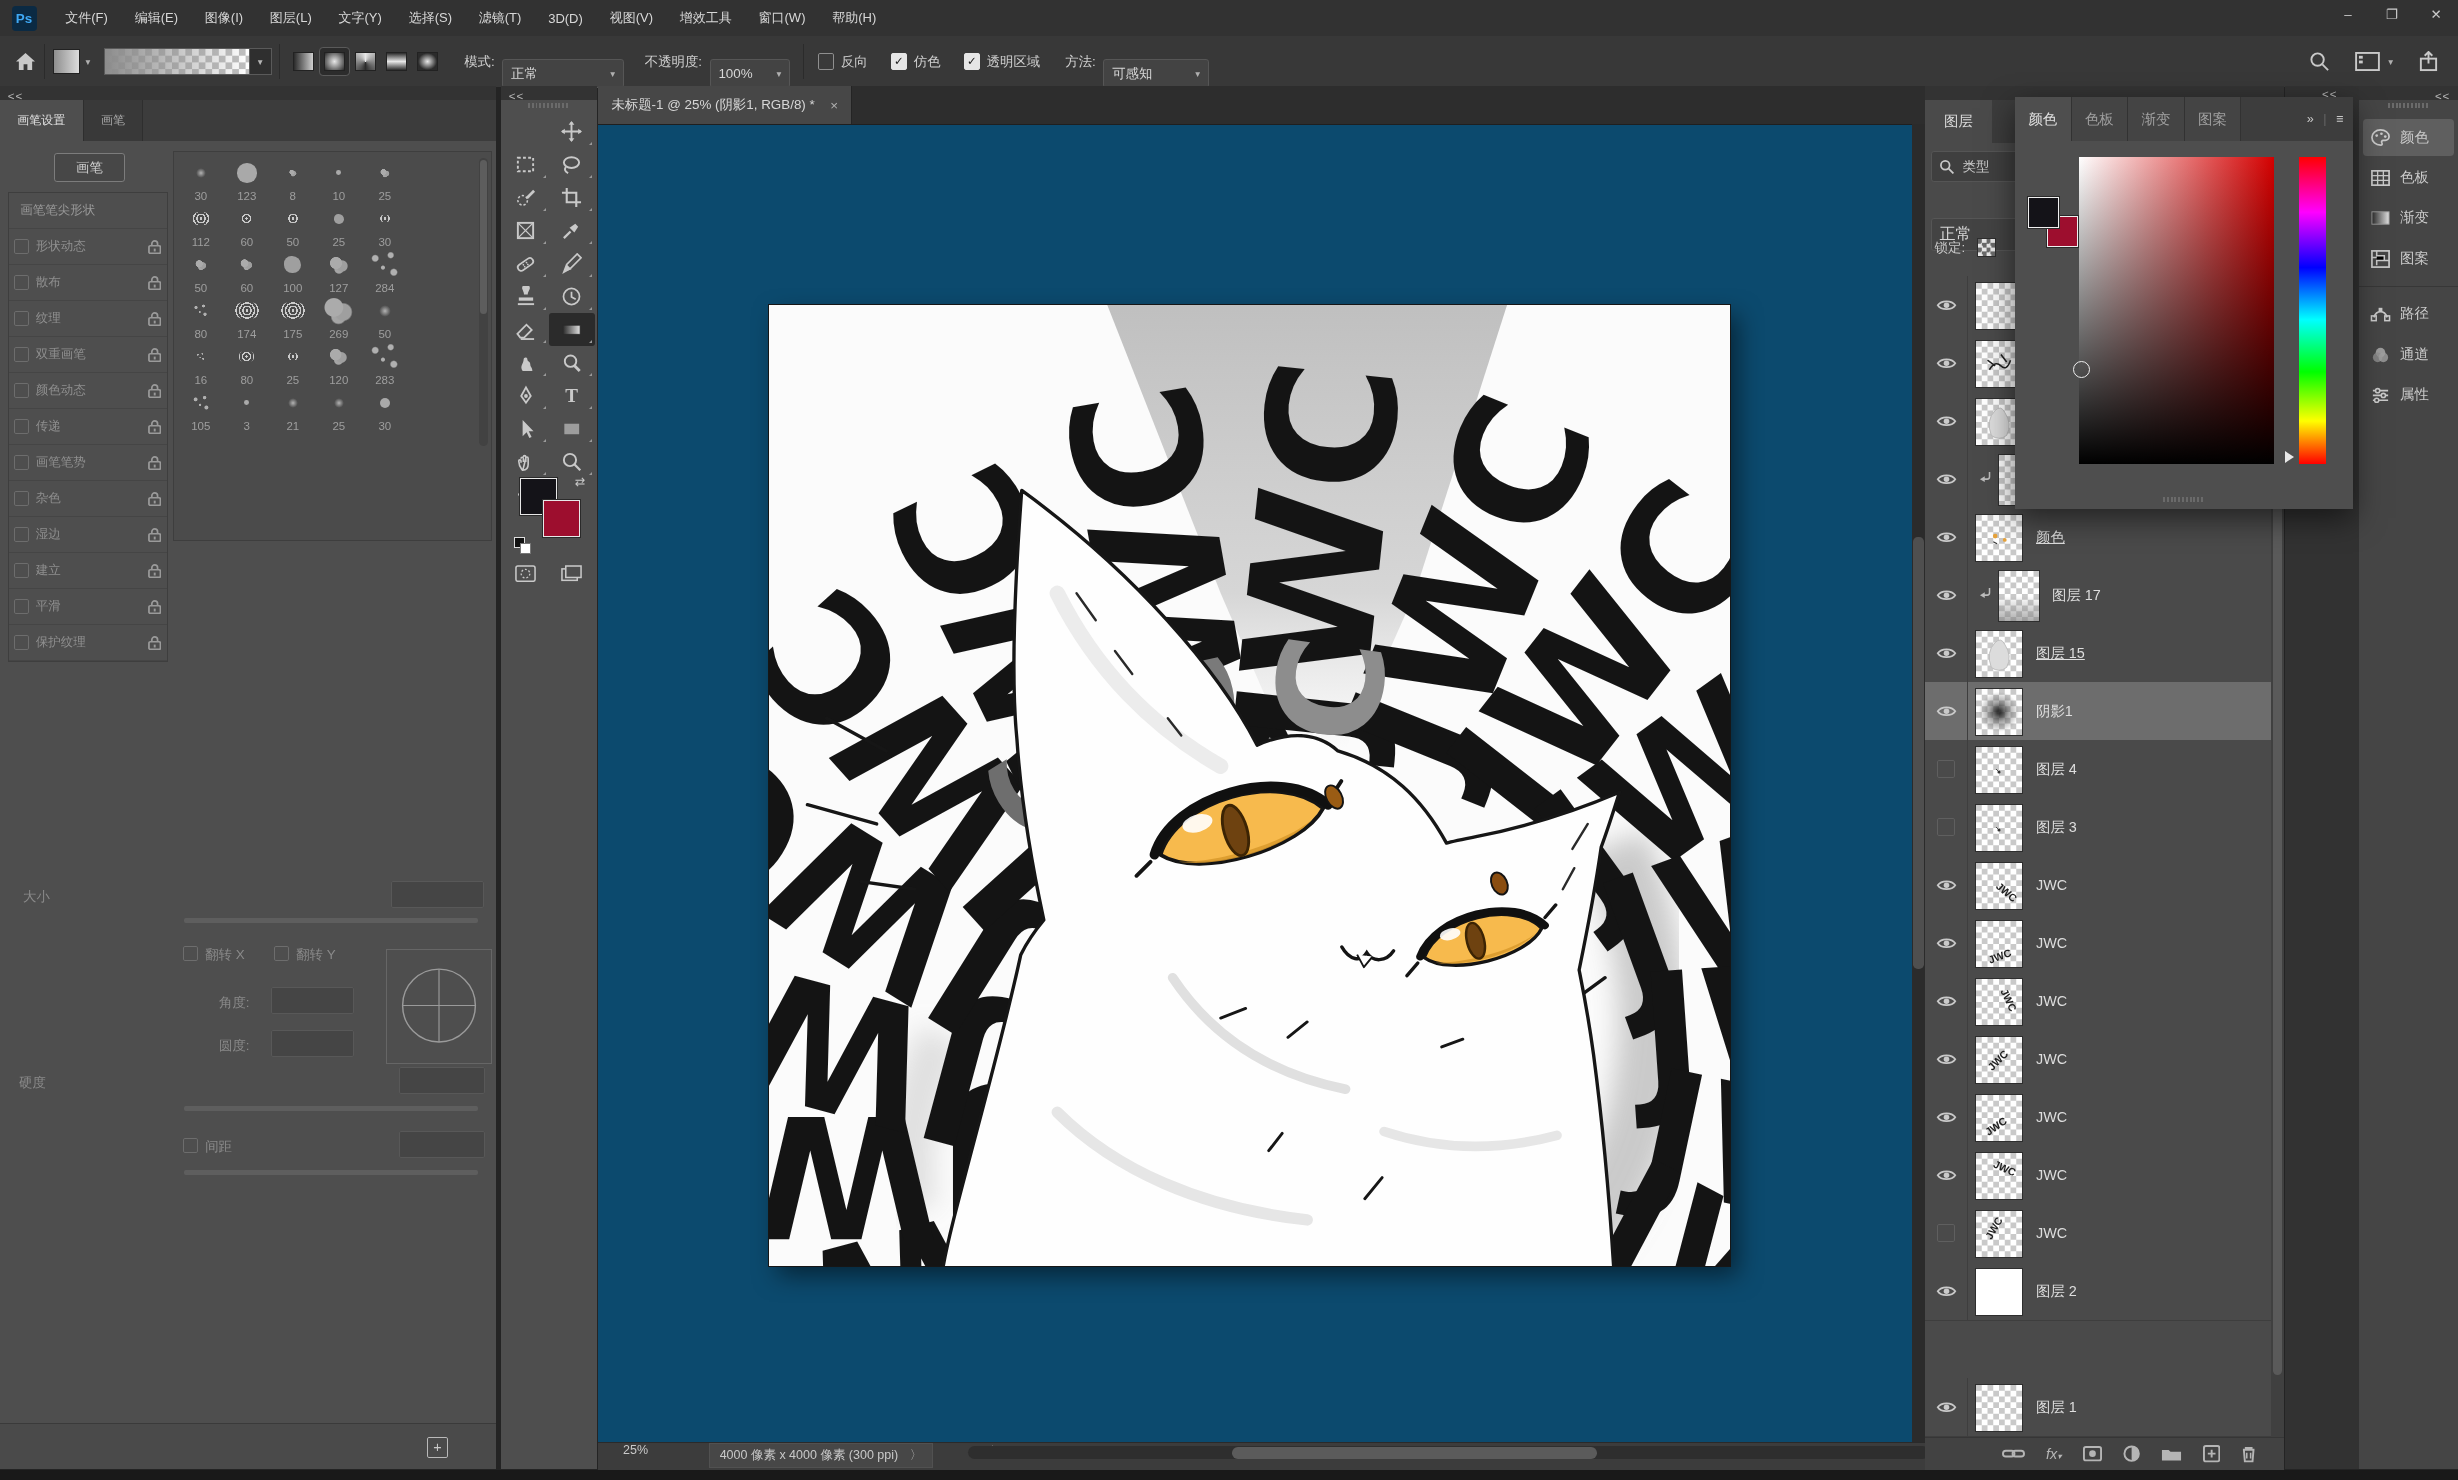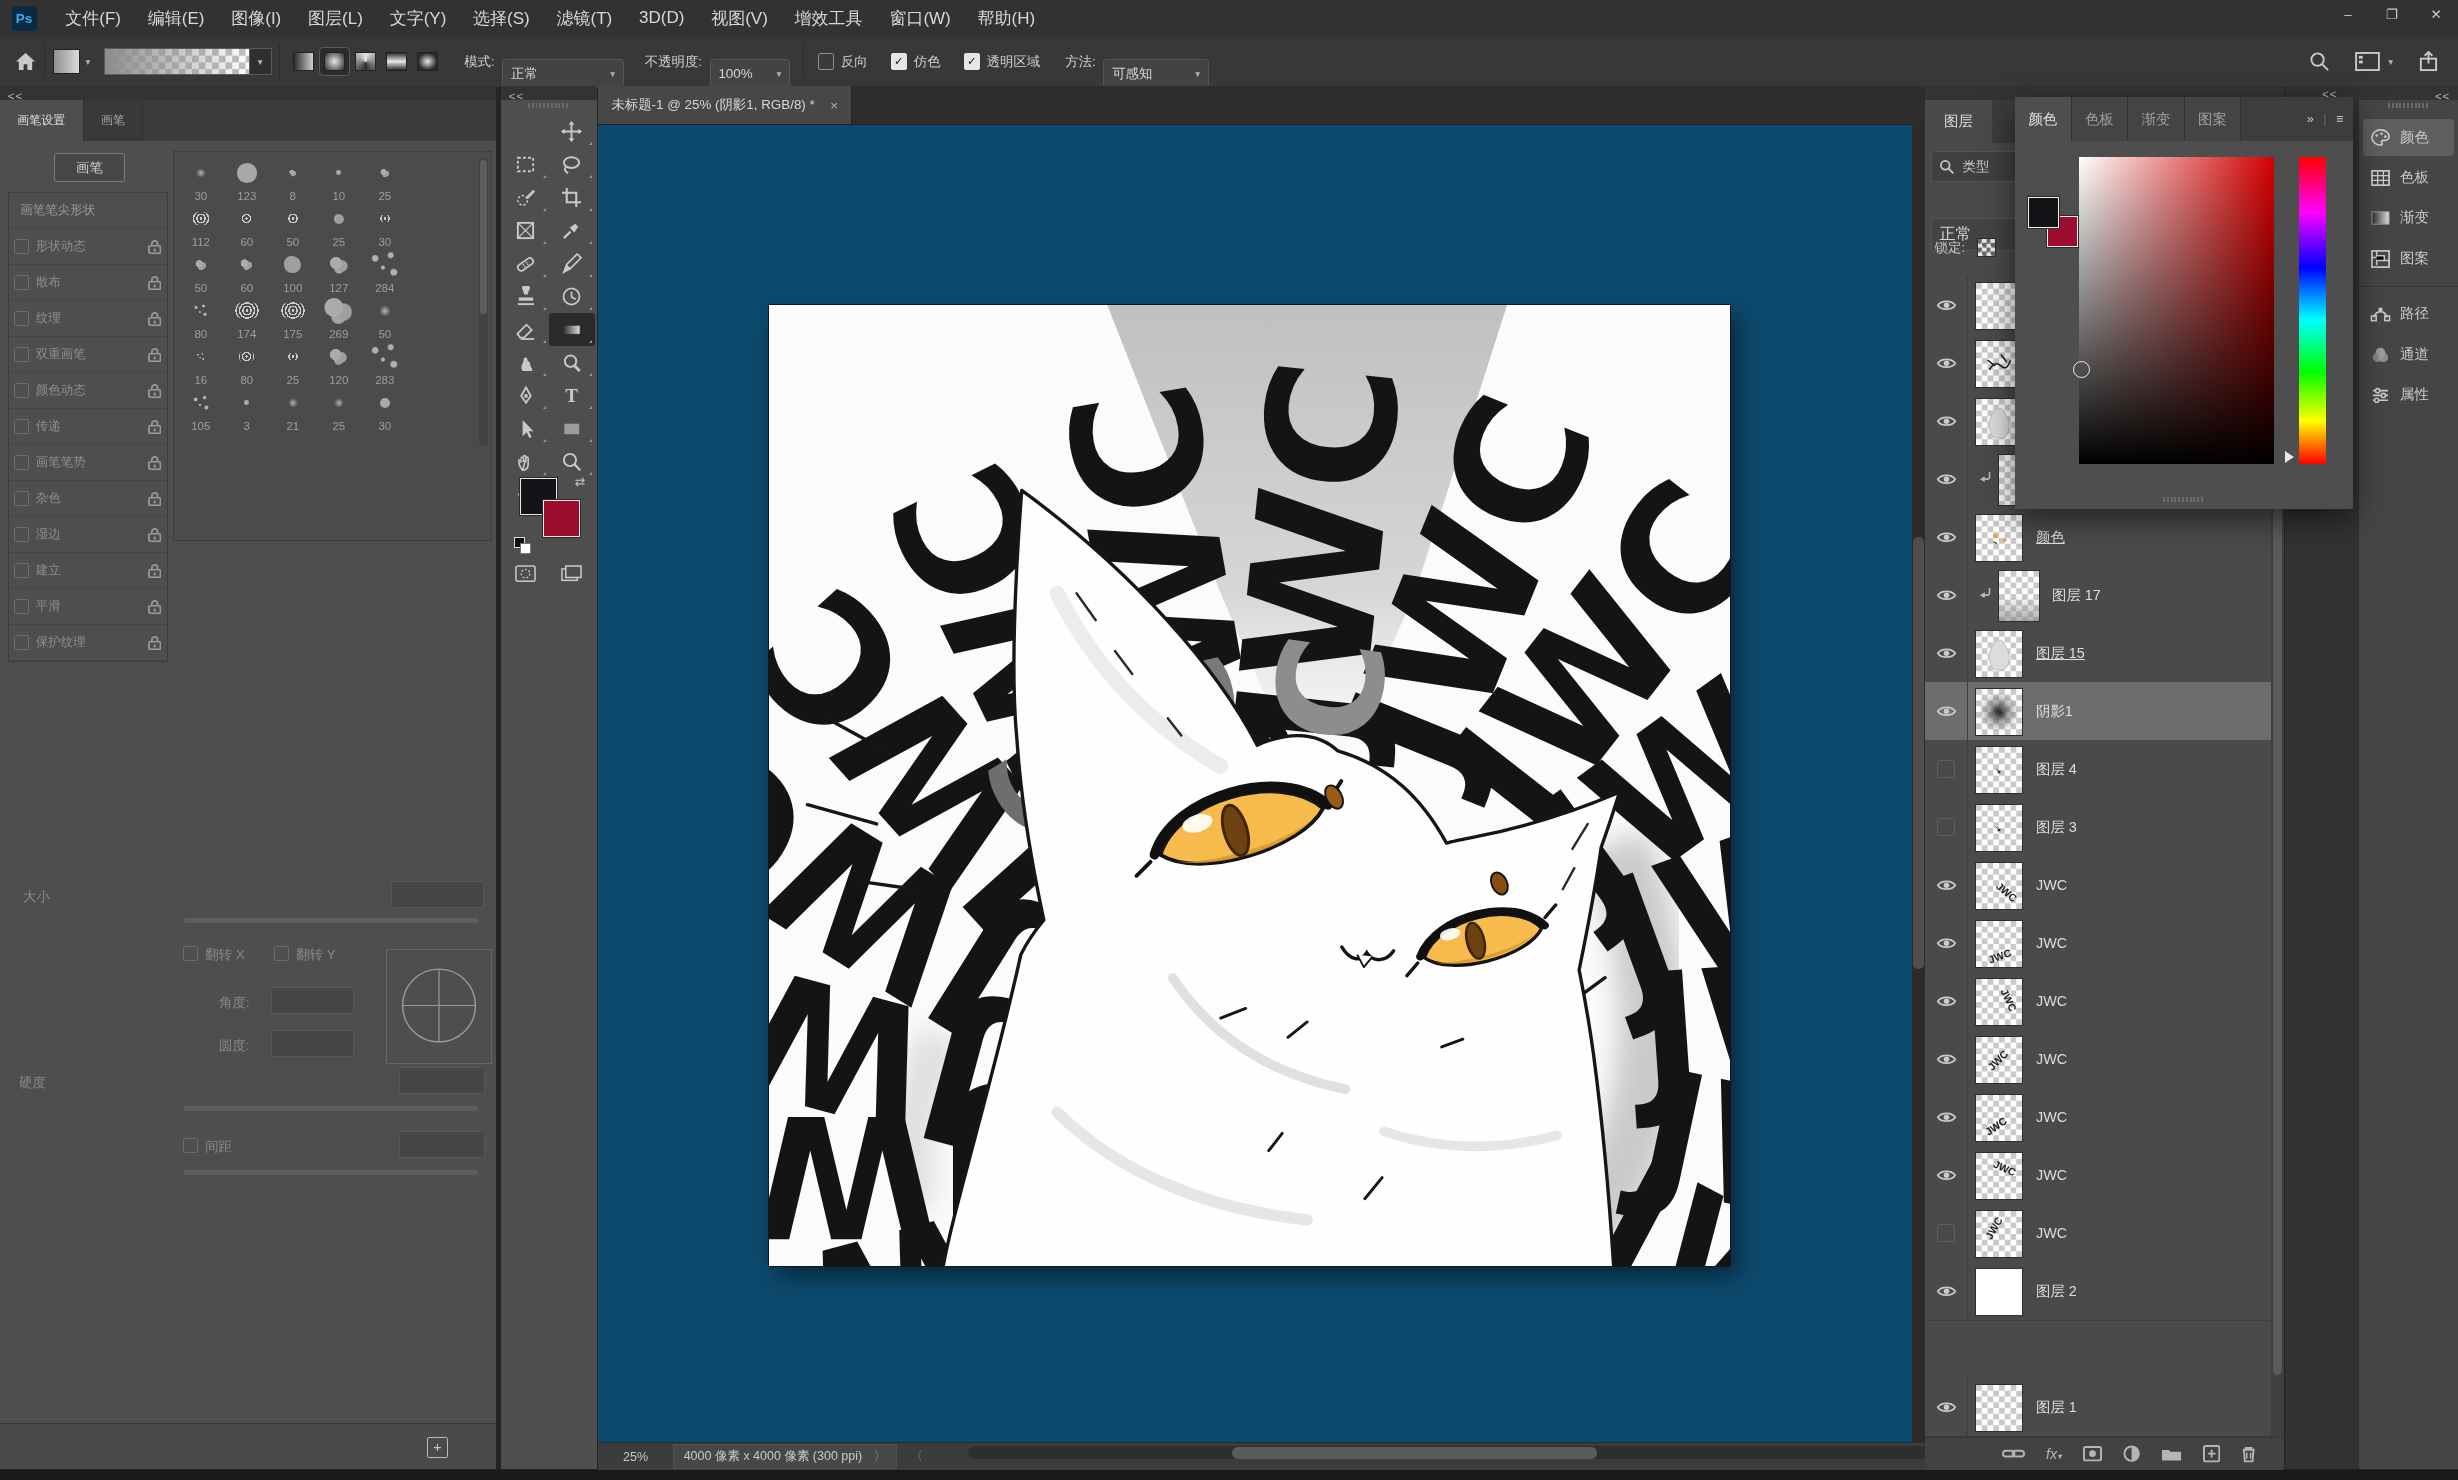--- a/index.html
+++ b/index.html
@@ -4,21 +4,21 @@
 <style>
   html,body{margin:0;padding:0;background:#191919;}
   .app{position:relative;width:2458px;height:1480px;overflow:hidden;
        font-family:"Liberation Sans",sans-serif;color:#cfcfcf;background:#242424;
        -webkit-font-smoothing:antialiased;}
   .abs{position:absolute;}
   
   #menubar{left:0;top:0;width:2458px;height:36px;background:#323232;display:flex;align-items:center;border-bottom:1px solid #262626;}
   .ps-logo{width:25px;height:25px;margin:0 15.4px 0 11.5px;border-radius:3.8px;background:#0b2a43;color:#3fa9f5;
            font-weight:bold;font-size:13.4px;display:flex;align-items:center;justify-content:center;}
-  .menu-item{padding:0 13.4px;font-size:17px;color:#d8d8d8;height:36px;display:flex;align-items:center;cursor:default;}
+  .menu-item{padding:0 13.4px;font-size:13px;color:#d8d8d8;height:36px;display:flex;align-items:center;cursor:default;}
   .winbtns{position:absolute;right:0;top:0;height:29px;display:flex;}
   .winbtn{width:44px;height:29px;display:flex;align-items:center;justify-content:center;color:#c9c9c9;font-size:13.4px;}
   #optionsbar{left:0;top:36px;width:2458px;height:51px;background:#383838;border-bottom:1px solid #242424;
               display:flex;align-items:center;font-size:13.4px;color:#cfcfcf;}
   .vsep{width:1px;height:35px;background:#2b2b2b;margin:0 7.7px;}
   .opt-dd{background:#434343;border:1px solid #565656;border-radius:2.9px;height:27px;display:flex;align-items:center;
           padding:0 7.7px;gap:13.4px;color:#d6d6d6;margin-top:24px;}
   .dd-arrow{color:#b0b0b0;font-size:9.6px;}
   .chk{width:14.4px;height:14.4px;border:1px solid #8f8f8f;border-radius:1.9px;background:#3a3a3a;display:inline-flex;
        align-items:center;justify-content:center;font-size:11.5px;color:#1d1d1d;margin-right:6.7px;}
@@ -77,21 +77,21 @@
   #belowtools{position:absolute;left:1.9px;top:473px;display:grid;grid-template-columns:46px 46px;grid-auto-rows:29px;}
   
   #docwin{left:598px;top:86px;width:1328px;height:1383px;background:#0c4a6e;}
   #tabbar{position:absolute;left:0;top:0;width:1328px;height:38px;background:#2d2d2d;border-bottom:1px solid #1f1f1f;}
   #doctab{position:absolute;left:0;top:0;height:38px;background:#474747;display:flex;align-items:center;padding:0 13.4px;gap:15.4px;
           font-size:13.4px;color:#d6d6d6;border-right:1px solid #242424;}
   #doctab .close{color:#b0b0b0;font-size:13.4px;}
   #canvas{position:absolute;left:171px;top:219px;width:961px;height:961px;background:#fbfbfb;
           box-shadow:0 0 0 1px #161616,7.7px 9.6px 23px rgba(0,0,0,.5);overflow:hidden;}
   #statusbar{position:absolute;left:0;top:1356px;width:1328px;height:27px;background:#3c3c3c;border-top:1px solid #2a2a2a;
-             display:flex;align-items:center;font-size:12.5px;color:#c9c9c9;}
+             display:flex;align-items:flex-start;font-size:12.5px;color:#c9c9c9;gap:36px;}
   .statfield{background:#474747;border:1px solid #515151;height:23px;display:flex;align-items:center;padding:0 9.6px;gap:11.5px;margin-left:25px;}
   #hscroll{position:absolute;left:370px;top:1360px;width:961px;height:13.4px;background:#2e2e2e;border-radius:6.7px;}
   #hscroll i{position:absolute;left:264px;top:1px;width:365px;height:11.5px;background:#5b5b5b;border-radius:5.8px;}
   #vscroll{position:absolute;left:1314px;top:38px;width:12.5px;height:1318px;background:#2b2b2b;}
   #vscroll i{position:absolute;left:1px;top:413px;width:10.6px;height:432px;background:#4f4f4f;border-radius:4.8px;}
   
   #layers{left:1925px;top:86px;width:359px;height:1383px;background:#4a4a4a;}
   #layers .topstrip{position:absolute;left:0;top:0;width:359px;height:14.4px;background:#333;}
   #ltabs{position:absolute;left:0;top:14.4px;width:359px;height:43px;background:#3c3c3c;display:flex;}
   .ltab{padding:0 19px;display:flex;align-items:center;font-size:14.4px;background:#4a4a4a;color:#dcdcdc;}

